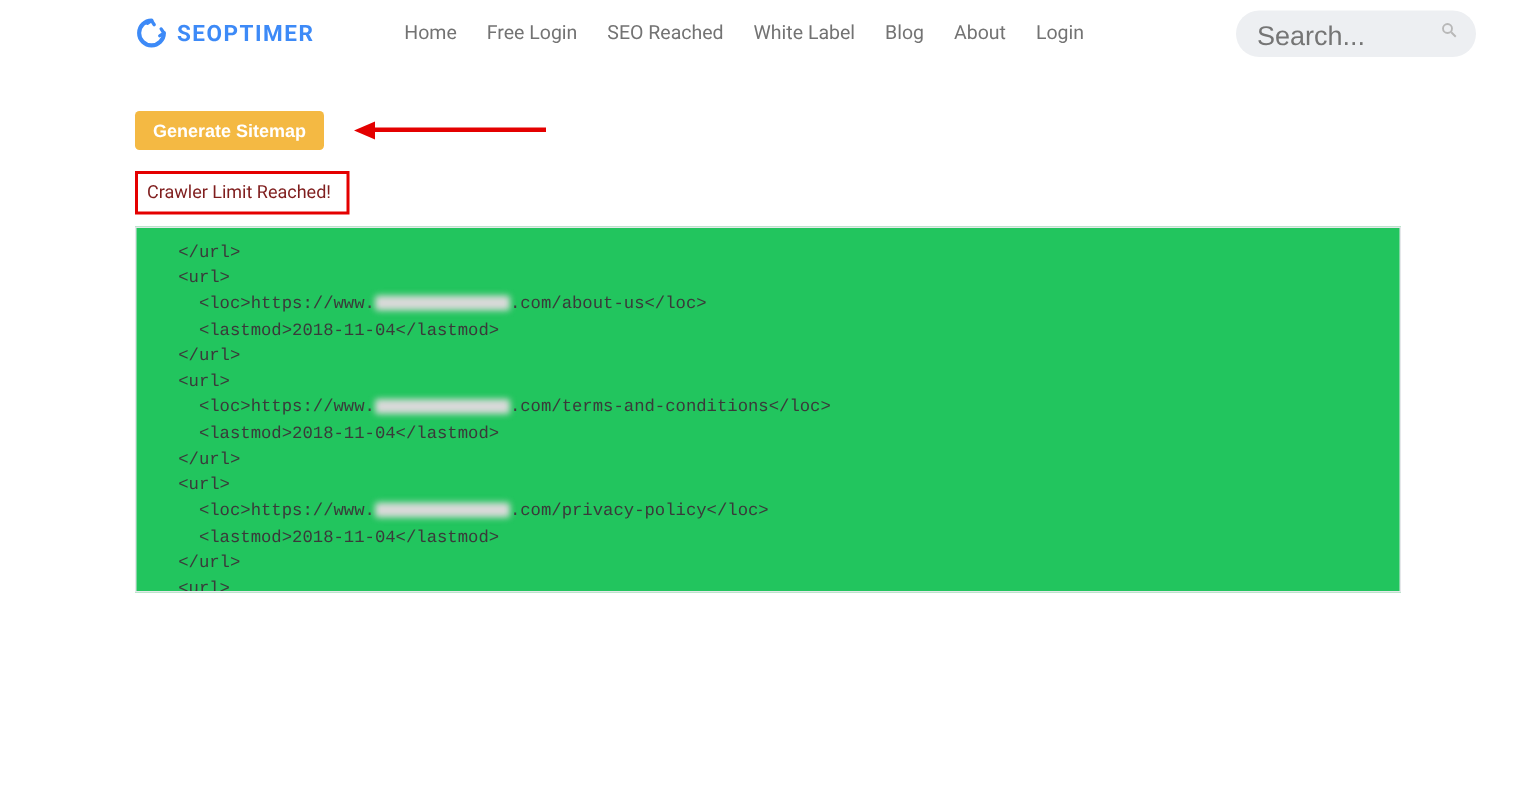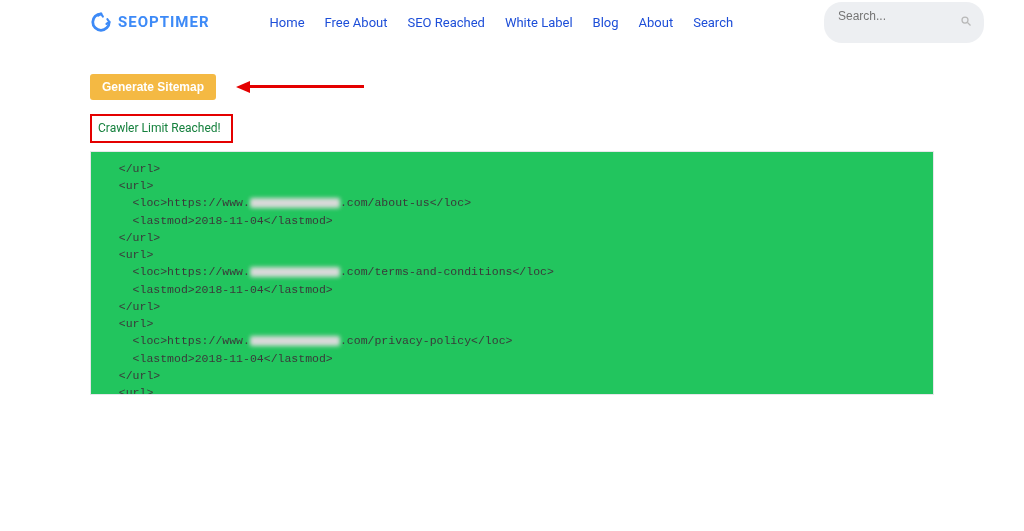--- a/index.html
+++ b/index.html
@@ -31,36 +31,36 @@
     font-weight: 700;
     color: #3d8af7;
     letter-spacing: 1px;
     font-size: 15px;
   }
   .nav {
     display: flex;
     gap: 20px;
   }
   .nav-item {
-    color: #1d4ed8;
+    color: #737373;
     font-size: 13px;
     cursor: pointer;
     white-space: nowrap;
   }
   .search-wrap {
     margin-left: auto;
     position: relative;
   }
   .search-input {
     background: #edeff2;
     border: none;
     border-radius: 18px;
-    padding: 7px 32px 20px 14px;
+    padding: 7px 32px 3px 14px;
     width: 160px;
-    font-size: 12px;
+    font-size: 18px;
     color: #555;
     outline: none;
   }
   .search-icon {
     position: absolute;
     right: 12px;
     top: 50%;
     transform: translateY(-50%);
     color: #b8b8b8;
   }
@@ -117,21 +117,21 @@
 
   
   .status-box {
     border: 2px solid #e40000;
     display: inline-block;
     padding: 4px 10px 4px 6px;
     margin-bottom: 8px;
   }
   .status-box div {
     font-size: 12px;
-    color: #15803d;
+    color: #7f1d1d;
     line-height: 1.4;
   }
 
   
   .output {
     border: 1px solid #e5e7ea;
     background: #22c55e;
     padding: 8px 14px;
     font-family: "Courier New", Courier, monospace;
     font-size: 11.5px;
@@ -169,26 +169,26 @@
         <path d="M12 3 a9 9 0 1 0 9 9" fill="none" stroke="#3d8af7" stroke-width="3" stroke-linecap="round"></path>
         <path d="M12 3 l-3 2 M12 3 l2 3" stroke="#3d8af7" stroke-width="2.4" fill="none" stroke-linecap="round"></path>
         <path d="M21 12 l-2 -3 M21 12 l-3 2" stroke="#3d8af7" stroke-width="2.4" fill="none" stroke-linecap="round"></path>
       </svg>
     </span>
     <span class="logo-text">SEOPTIMER</span>
   </div>
 
   <div class="nav">
     <span class="nav-item">Home</span>
-    <span class="nav-item">Free About</span>
+    <span class="nav-item">Free Login</span>
     <span class="nav-item">SEO Reached</span>
     <span class="nav-item">White Label</span>
     <span class="nav-item">Blog</span>
     <span class="nav-item">About</span>
-    <span class="nav-item">Search</span>
+    <span class="nav-item">Login</span>
   </div>
 
   <div class="search-wrap">
     <input class="search-input" placeholder="Search..." style="">
     <span class="search-icon">
       <svg width="12" height="12" viewBox="0 0 24 24" fill="none" stroke="currentColor" stroke-width="2.5">
         <circle cx="10" cy="10" r="6"></circle>
           <line x1="15" y1="15" x2="21" y2="21"></line>
       </svg>
     </span>

